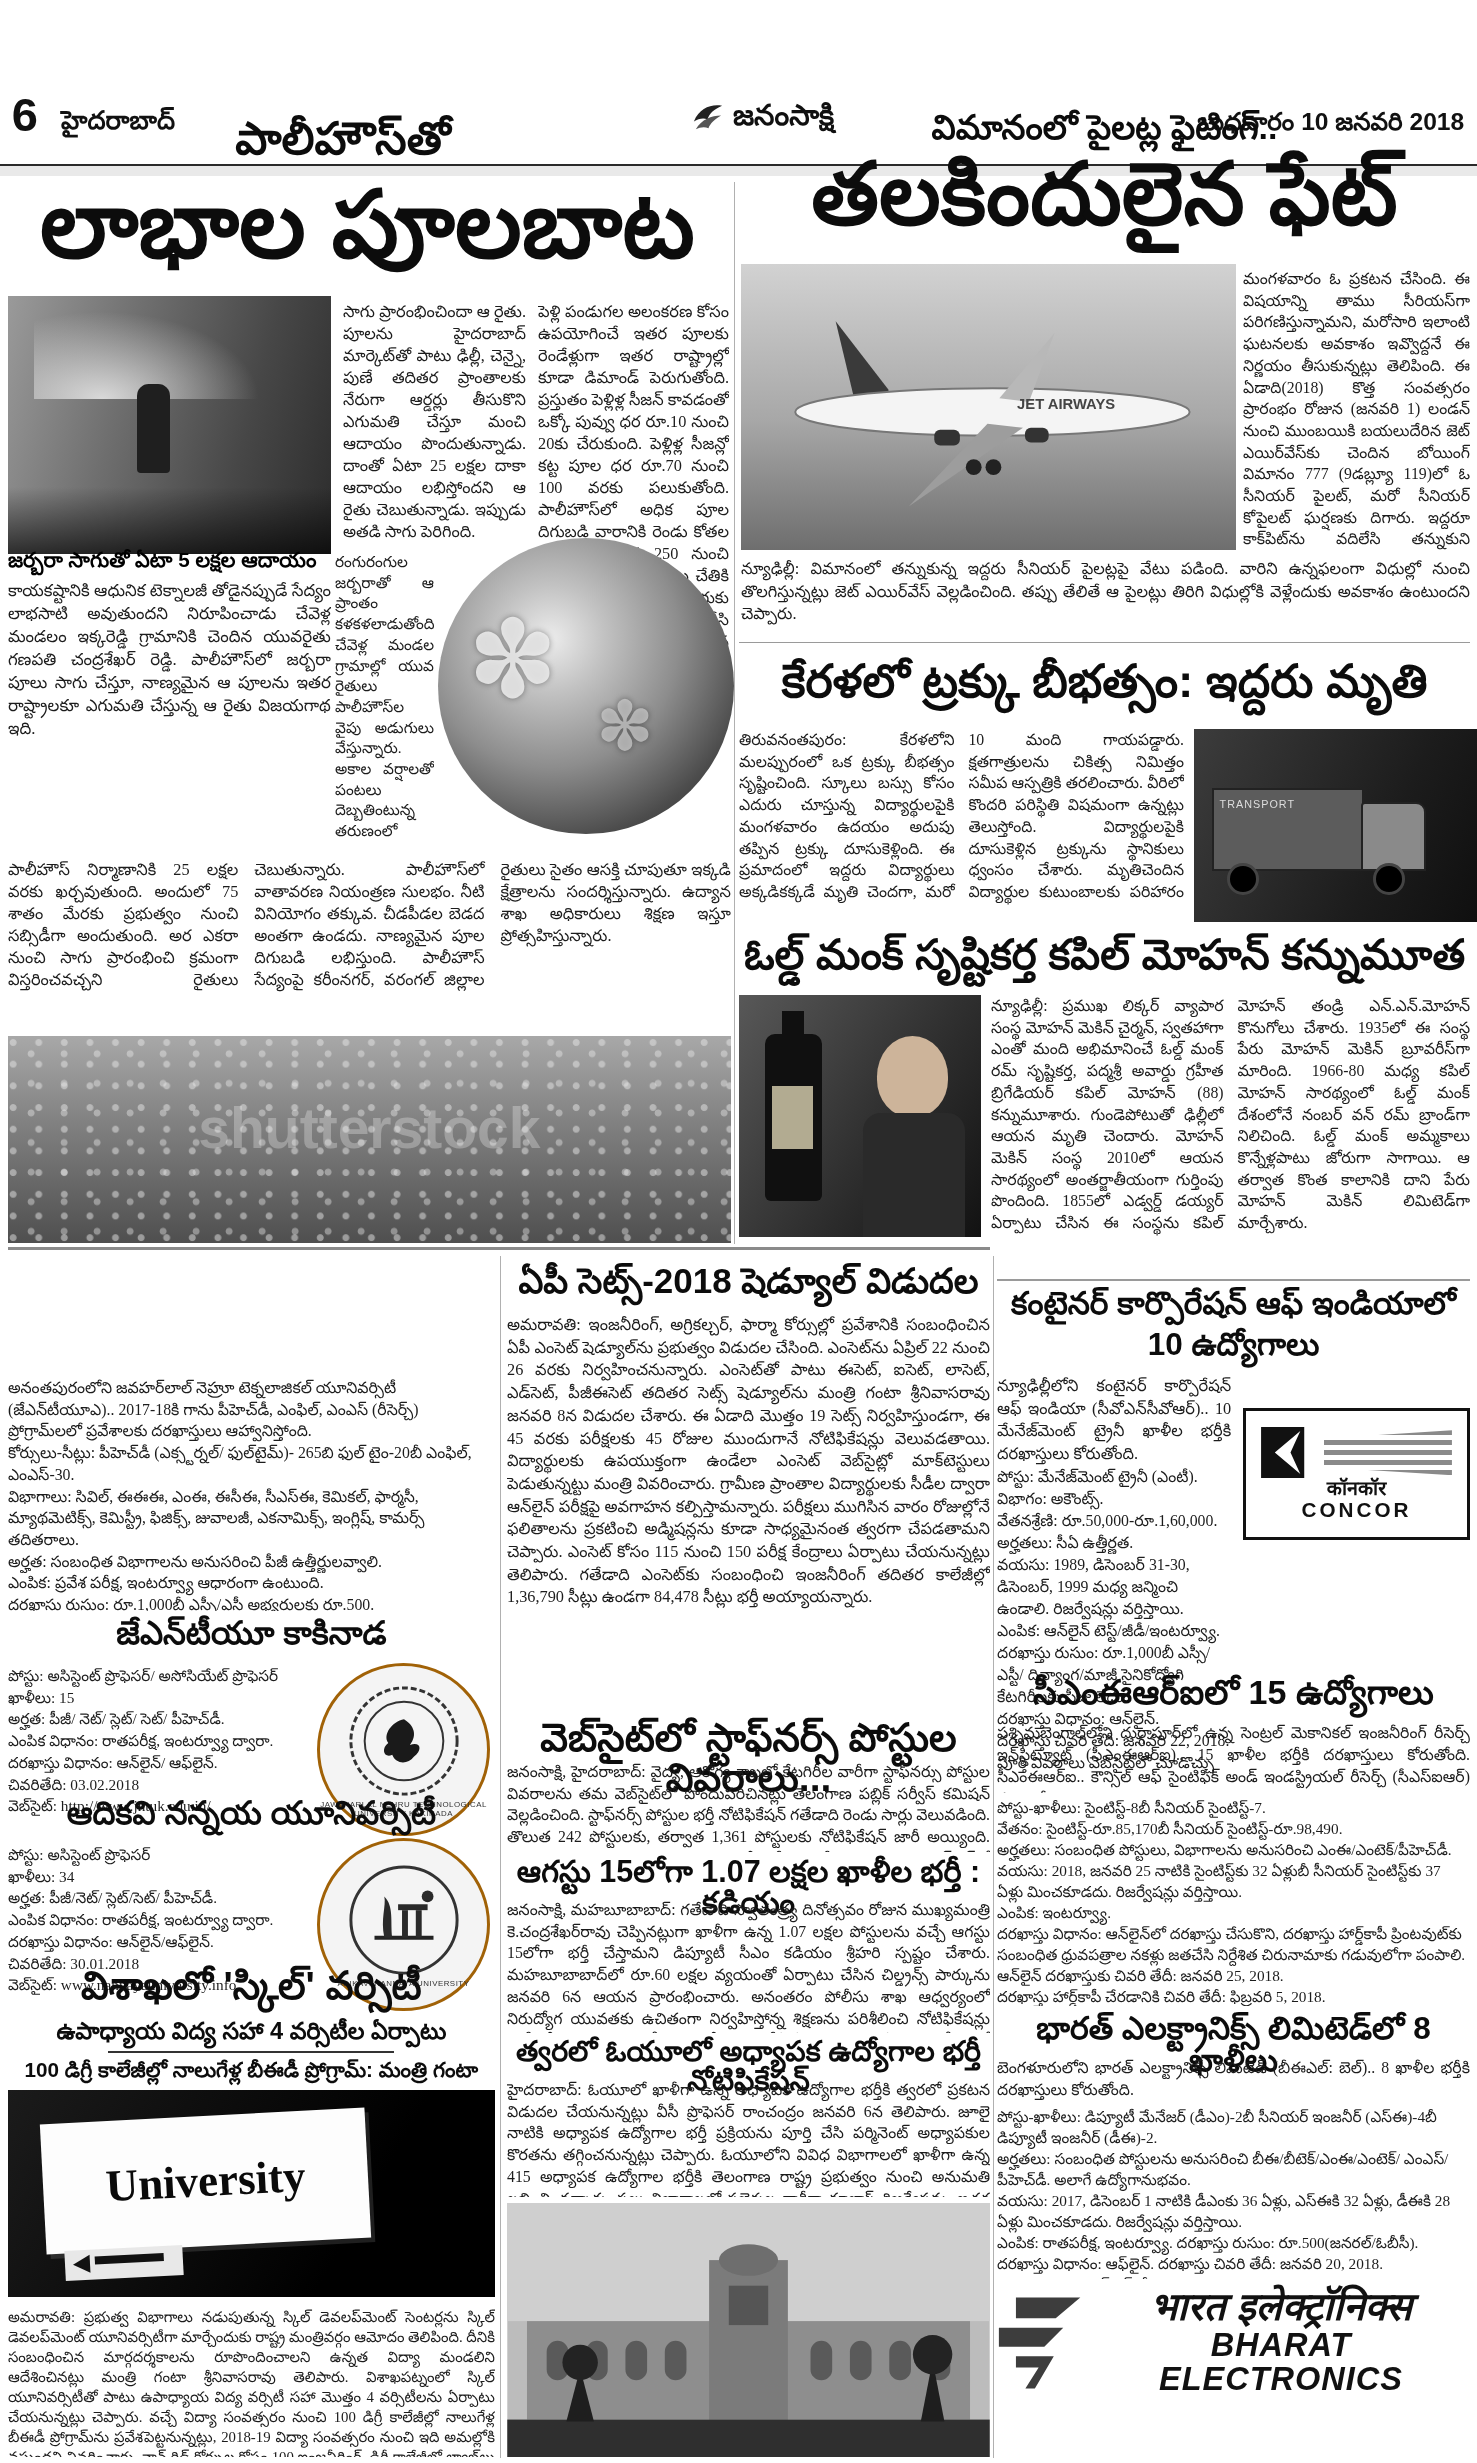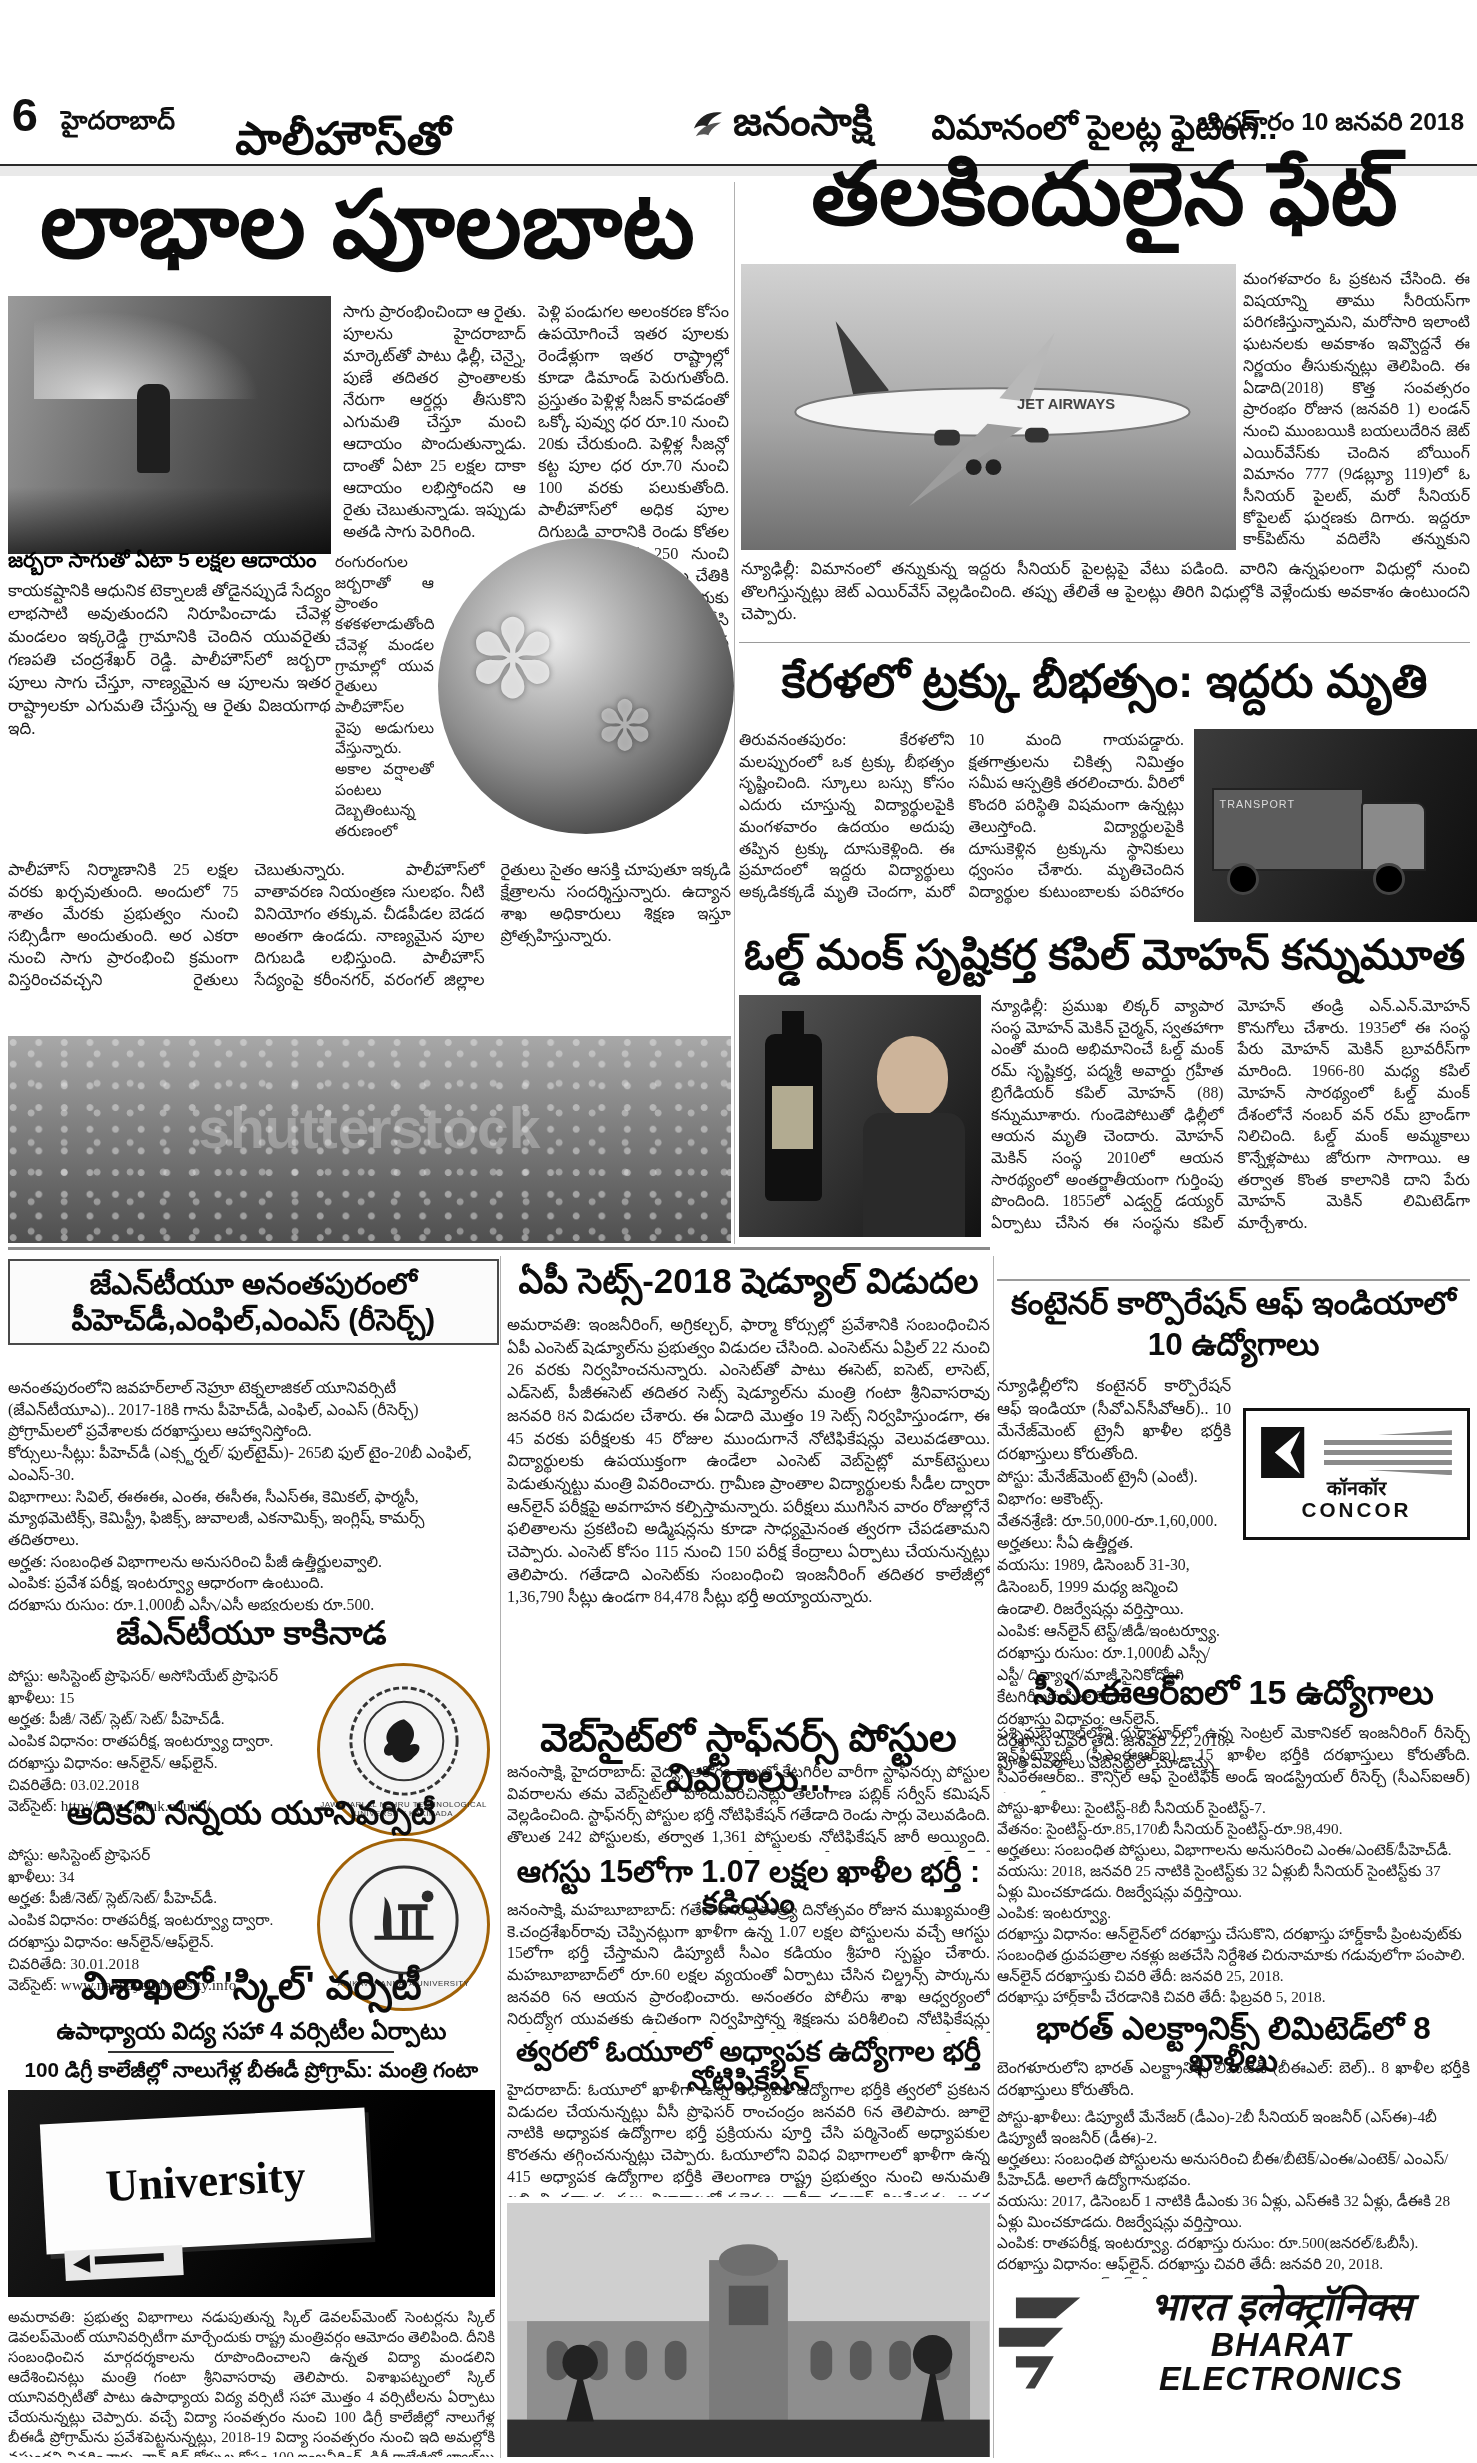--- a/index.html
+++ b/index.html
@@ -28,21 +28,21 @@
   <div class="abs sans" style="left:11.8px;top:87px;font-size:47px;font-weight:bold;color:#111;">6</div>
   <div class="abs sans" style="left:61px;top:106px;font-size:25.6px;font-weight:bold;color:#111;">హైదరాబాద్</div>
 
   <div class="abs" style="left:690px;top:99px;display:flex;align-items:center;gap:7.9px;">
     <span style="display:inline-block;">
       <svg width="35" height="35" viewBox="0 0 36 36">
         <path d="M4 22 C10 8, 22 4, 33 6 C24 10, 20 14, 18 20 C14 18, 9 19, 4 22 Z" fill="#222"></path>
         <path d="M6 30 C12 20, 22 16, 32 16 C25 20, 21 24, 19 29 C15 27, 10 28, 6 30 Z" fill="#555"></path>
       </svg>
     </span>
-    <span class="sans" style="font-size:40px;font-weight:bold;color:#101010;">జనంసాక్షి</span>
+    <span class="sans" style="font-size:29px;font-weight:bold;color:#101010;">జనంసాక్షి</span>
   </div>
 
   <div class="abs sans" style="right:13.8px;top:108px;font-size:24.6px;font-weight:bold;color:#111;">బుధవారం 10 జనవరి 2018</div>
 
   <div class="abs rule-h" style="left:0;top:164px;width:1478px;"></div>
   <div class="abs" style="left:0;top:166px;width:1478px;height:9.9px;background:#e9e9e9;"></div>
 
   <div class="abs rule-v" style="left:734px;top:182px;height:1062px;"></div>
   <div class="abs rule-v" style="left:500px;top:1256px;height:1202px;"></div>
   <div class="abs rule-v" style="left:993px;top:1256px;height:1202px;"></div>
@@ -125,24 +125,20 @@
     <div style="position:absolute;left:33px;top:91px;width:41px;height:63px;background:#cfc7a8;opacity:.85;"></div>
     <div style="position:absolute;left:138px;top:41px;width:71px;height:81px;border-radius:50% 50% 46% 46%;background:#cdb49a;"></div>
     <div style="position:absolute;left:124px;top:118px;width:102px;height:124px;background:#2a2a2a;border-radius:17.7px 17.7px 0 0;"></div>
   </div>
 
   <div class="abs bodytxt" style="left:991px;top:995px;width:479px;height:284px;column-count:2;column-gap:13.8px;font-size:15.8px;line-height:21.7px;">న్యూఢిల్లీ: ప్రముఖ లిక్కర్ వ్యాపార సంస్థ మోహన్ మెకిన్ చైర్మన్, స్వతహాగా ఎంతో మంది అభిమానించే ఓల్డ్ మంక్ రమ్ సృష్టికర్త, పద్మశ్రీ అవార్డు గ్రహీత బ్రిగేడియర్ కపిల్ మోహన్ (88) కన్నుమూశారు. గుండెపోటుతో ఢిల్లీలో ఆయన మృతి చెందారు. మోహన్ మెకిన్ సంస్థ 2010లో ఆయన సారథ్యంలో అంతర్జాతీయంగా గుర్తింపు పొందింది. 1855లో ఎడ్వర్డ్ డయ్యర్ ఏర్పాటు చేసిన ఈ సంస్థను కపిల్ మోహన్ తండ్రి ఎన్.ఎన్.మోహన్ కొనుగోలు చేశారు. 1935లో ఈ సంస్థ పేరు మోహన్ మెకిన్ బ్రూవరీస్‌గా మారింది. 1966-80 మధ్య కపిల్ మోహన్ సారథ్యంలో ఓల్డ్ మంక్ దేశంలోనే నంబర్ వన్ రమ్ బ్రాండ్‌గా నిలిచింది. ఓల్డ్ మంక్ అమ్మకాలు కొన్నేళ్లపాటు జోరుగా సాగాయి. ఆ తర్వాత కొంత కాలానికి దాని పేరు మోహన్ మెకిన్ లిమిటెడ్‌గా మార్చేశారు.</div>
 
   <div class="abs" style="left:7.9px;top:1247px;width:982px;height:3px;background:#8a8a8a;"></div>
   <div class="abs" style="left:997px;top:1279px;width:473px;height:2px;background:#9a9a9a;"></div>
 
-  <div class="abs" style="left:7.9px;top:1259px;width:483px;border:2px solid #4a4a4a;background:#fbfbfb;padding:7.9px 2px;">
-    <div class="hl" style="font-size:29.6px;">జేఎన్‌టీయూ అనంతపురంలో</div>
-    <div class="hl" style="font-size:29.6px;margin-top:5.9px;">పీహెచ్‌డీ,ఎంఫిల్,ఎంఎస్ (రీసెర్చ్)</div>
-  </div>
 
   <div class="abs bodytxt pre" style="left:7.9px;top:1377px;width:487px;height:234px;font-size:15.8px;line-height:21.7px;text-align:left;">అనంతపురంలోని జవహర్‌లాల్ నెహ్రూ టెక్నలాజికల్ యూనివర్సిటీ (జేఎన్‌టీయూఎ).. 2017-18కి గాను పీహెచ్‌డీ, ఎంఫిల్, ఎంఎస్ (రీసెర్చ్) ప్రోగ్రామ్‌లలో ప్రవేశాలకు దరఖాస్తులు ఆహ్వానిస్తోంది.
 కోర్సులు-సీట్లు: పీహెచ్‌డీ (ఎక్స్టర్నల్/ ఫుల్‌టైమ్)- 265బి ఫుల్ టైం-20బీ ఎంఫిల్, ఎంఎస్-30.
 విభాగాలు: సివిల్, ఈఈఈ, ఎంఈ, ఈసీఈ, సీఎస్ఈ, కెమికల్, ఫార్మసీ, మ్యాథమెటిక్స్, కెమిస్ట్రీ, ఫిజిక్స్, జువాలజీ, ఎకనామిక్స్, ఇంగ్లిష్, కామర్స్ తదితరాలు.
 అర్హత: సంబంధిత విభాగాలను అనుసరించి పీజీ ఉత్తీర్ణులవ్వాలి.
 ఎంపిక: ప్రవేశ పరీక్ష, ఇంటర్వ్యూ ఆధారంగా ఉంటుంది.
 దరఖాస్తు రుసుం: రూ.1,000బీ ఎస్సీ/ఎస్టీ అభ్యర్థులకు రూ.500.
 దరఖాస్తు విధానం: ఆన్‌లైన్.
 దరఖాస్తు చివరి తేదీ: ఫిబ్రవరి 1, 2018.
 రూ.1,000 ఆలస్య రుసుముతో చివరి తేదీ: ఫిబ్రవరి 9, 2018.

